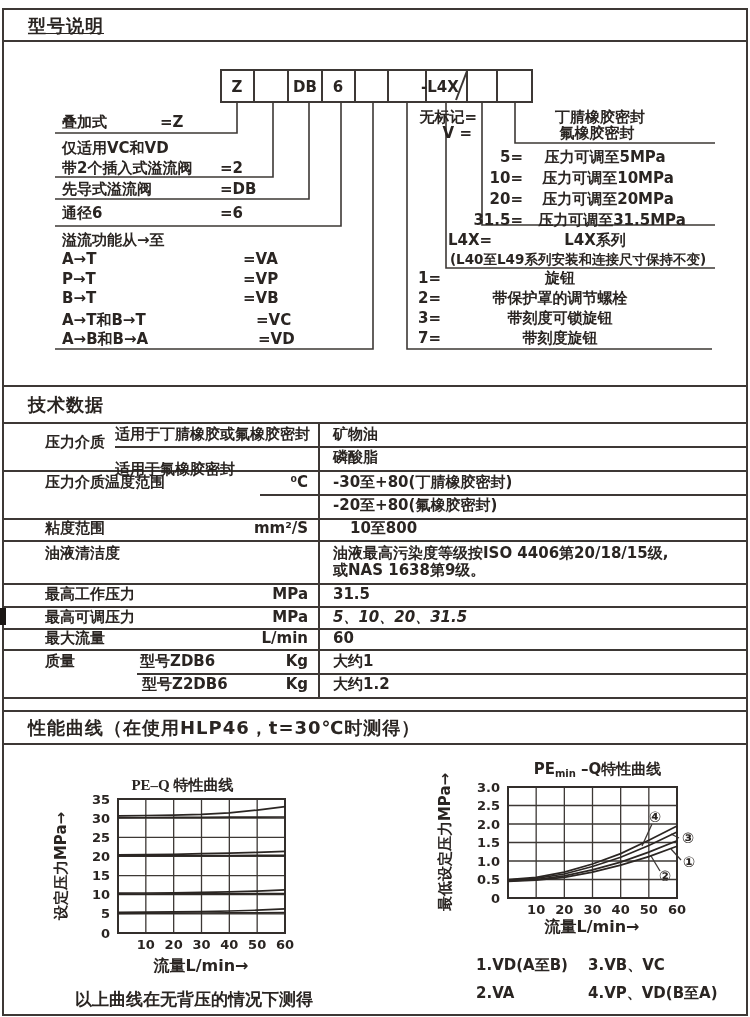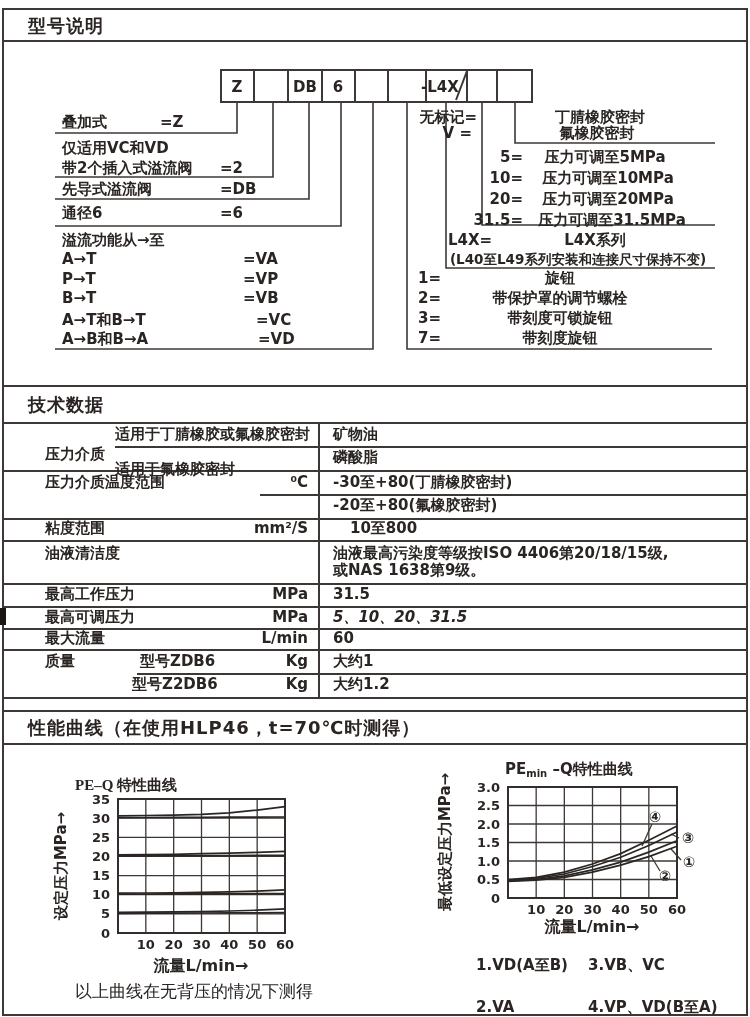--- a/index.html
+++ b/index.html
@@ -9,32 +9,32 @@
   .line{position:absolute;background:#3d3835;}
   .sec-title{position:absolute;font-size:18px;font-weight:bold;letter-spacing:1px;}
   .tbl{font-size:15px;font-weight:bold;white-space:nowrap;line-height:20px;height:20px;}
   .unit{text-align:right;}
   .frame{position:absolute;left:2px;top:8px;width:742px;height:1004px;border:2.5px solid #3d3835;}
   svg text{fill:#2a2522;}
   .dg{font:bold 15px "DejaVu Sans","Liberation Sans",sans-serif;}
   .dgs{font:bold 13.5px "DejaVu Sans","Liberation Sans",sans-serif;}
   .tk{font:bold 13px "DejaVu Sans","Liberation Sans",sans-serif;}
   .axl{font:bold 15px "DejaVu Sans","Liberation Sans",sans-serif;}
-  .ct-title{position:absolute;font-size:15px;font-weight:bold;text-align:left;white-space:nowrap;}
+  .ct-title{position:absolute;font-size:15px;font-weight:bold;text-align:center;white-space:nowrap;}
   .sub{font-size:10px;vertical-align:-3px;}
-  .legend{position:absolute;display:grid;grid-template-columns:112px auto;row-gap:23px;
+  .legend{position:absolute;display:grid;grid-template-columns:112px auto;row-gap:9px;
           font-size:15px;font-weight:bold;white-space:nowrap;}
-  .note{position:absolute;font-size:17px;font-weight:normal;white-space:nowrap;}
+  .note{position:absolute;font-size:17px;font-weight:bold;white-space:nowrap;margin-top:8px;}
 </style>
 </head>
 <body>
 
 <div class="frame"></div>
 
-<div class="sec-title" style="left:28px;top:14px;">型号说明</div>
+<div class="sec-title" style="left:28px;top:14px;text-decoration:underline;">型号说明</div>
 <div class="line" style="left:2px;top:40px;width:746px;height:2px;"></div>
 
 <svg class="abs" style="left:0;top:60px;" width="750" height="318" viewBox="0 0 750 318">
   <g stroke="#3d3835" stroke-width="2" fill="none">
     <rect x="221" y="10" width="311" height="32"></rect>
     <line x1="254" y1="10" x2="254" y2="42"></line>
     <line x1="288" y1="10" x2="288" y2="42"></line>
     <line x1="322" y1="10" x2="322" y2="42"></line>
     <line x1="355" y1="10" x2="355" y2="42"></line>
     <line x1="388" y1="10" x2="388" y2="42"></line>
@@ -117,21 +117,21 @@
 <div class="line" style="left:2px;top:540px;width:746px;height:2px;"></div>
 <div class="line" style="left:2px;top:583px;width:746px;height:2px;"></div>
 <div class="line" style="left:2px;top:606px;width:746px;height:2px;"></div>
 <div class="line" style="left:2px;top:628px;width:746px;height:2px;"></div>
 <div class="line" style="left:2px;top:649px;width:746px;height:2px;"></div>
 <div class="line" style="left:137px;top:673px;width:609px;height:1.6px;"></div>
 <div class="line" style="left:2px;top:697px;width:746px;height:2px;"></div>
 <div class="line" style="left:318px;top:422px;width:2px;height:277px;"></div>
 <div class="line" style="left:0;top:608px;width:6px;height:17px;background:#1a1614;"></div>
 
-<div class="abs tbl" style="left:45px;top:444px;">压力介质</div>
+<div class="abs tbl" style="left:45px;top:432px;">压力介质</div>
 <div class="abs tbl" style="left:115px;top:424px;">适用于丁腈橡胶或氟橡胶密封</div>
 <div class="abs tbl" style="left:333px;top:424px;">矿物油</div>
 <div class="abs tbl" style="left:115px;top:447px;margin-top:12px;">适用于氟橡胶密封</div>
 <div class="abs tbl" style="left:333px;top:447px;">磷酸脂</div>
 <div class="abs tbl" style="left:45px;top:472px;">压力介质温度范围</div>
 <div class="abs tbl unit" style="left:215px;top:472px;width:93px;">⁰C</div>
 <div class="abs tbl" style="left:333px;top:472px;">-30至+80(丁腈橡胶密封)</div>
 <div class="abs tbl" style="left:333px;top:495px;">-20至+80(氟橡胶密封)</div>
 <div class="abs tbl" style="left:45px;top:518px;">粘度范围</div>
 <div class="abs tbl unit" style="left:215px;top:518px;width:93px;">mm²/S</div>
@@ -145,26 +145,26 @@
 <div class="abs tbl" style="left:45px;top:607px;">最高可调压力</div>
 <div class="abs tbl unit" style="left:215px;top:607px;width:93px;">MPa</div>
 <div class="abs tbl" style="left:333px;top:607px;font-style:italic;">5、10、20、31.5</div>
 <div class="abs tbl" style="left:45px;top:628px;">最大流量</div>
 <div class="abs tbl unit" style="left:215px;top:628px;width:93px;">L/min</div>
 <div class="abs tbl" style="left:333px;top:628px;">60</div>
 <div class="abs tbl" style="left:45px;top:651px;">质量</div>
 <div class="abs tbl" style="left:140px;top:651px;">型号ZDB6</div>
 <div class="abs tbl unit" style="left:215px;top:651px;width:93px;">Kg</div>
 <div class="abs tbl" style="left:333px;top:651px;">大约1</div>
-<div class="abs tbl" style="left:132px;top:674px;">型号Z2DB6</div>
+<div class="abs tbl" style="left:142px;top:674px;">型号Z2DB6</div>
 <div class="abs tbl unit" style="left:215px;top:674px;width:93px;">Kg</div>
 <div class="abs tbl" style="left:333px;top:674px;">大约1.2</div>
 
 <div class="line" style="left:2px;top:710px;width:746px;height:2px;"></div>
-<div class="sec-title" style="left:28px;top:716px;">性能曲线（在使用HLP46，t=70℃时测得）</div>
+<div class="sec-title" style="left:28px;top:716px;">性能曲线（在使用HLP46，t=30℃时测得）</div>
 <div class="line" style="left:2px;top:743px;width:746px;height:2px;"></div>
 
 <div class="ct-title" style="left:75px;top:776px;width:215px;font-family:Liberation Serif, serif;">PE–Q 特性曲线</div>
 <div class="ct-title" style="left:505px;top:760px;width:185px;"><span>PE</span><span class="sub">min</span><span> –Q特性曲线</span></div>
 
 <svg id="c1" class="abs" style="left:40px;top:755px;" width="330" height="260" viewBox="0 0 330 260">
   <text class="axl" transform="rotate(-90 26 111)" x="26" y="111" text-anchor="middle">设定压力MPa→</text>
   <text class="axl" x="161" y="216" text-anchor="middle" style="font-size:16px;">流量L/min→</text>
 <line x1="105.83333333333333" y1="44" x2="105.83333333333333" y2="178" stroke="#3d3835" stroke-width="1.3"></line>
     <line x1="133.66666666666666" y1="44" x2="133.66666666666666" y2="178" stroke="#3d3835" stroke-width="1.3"></line>

